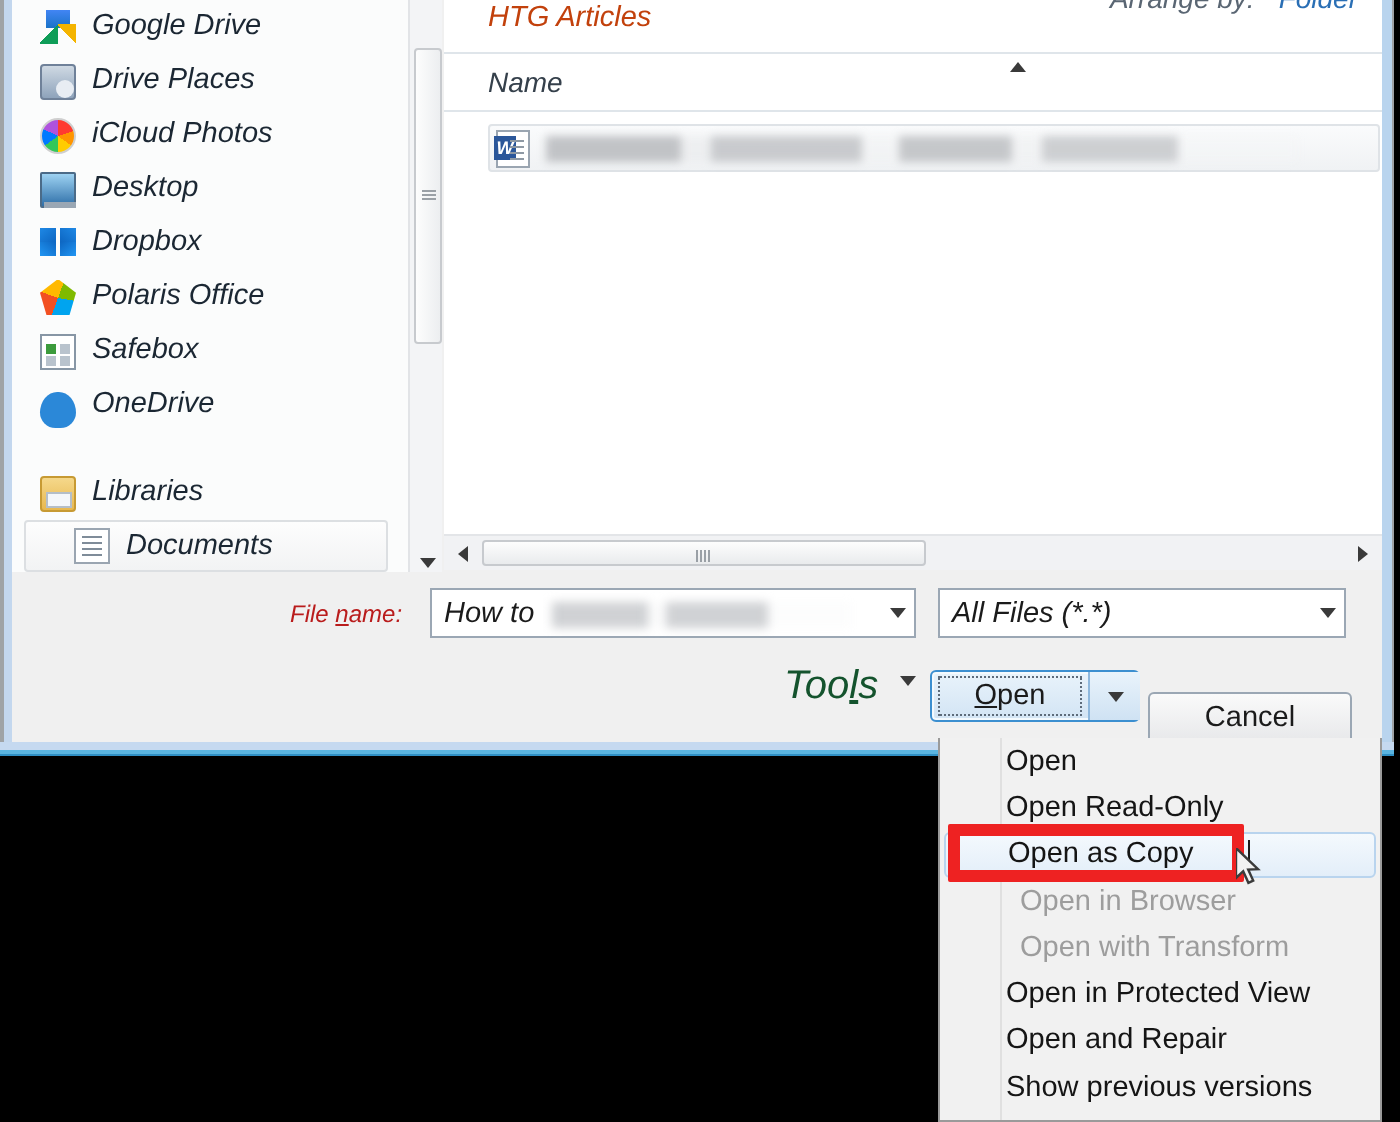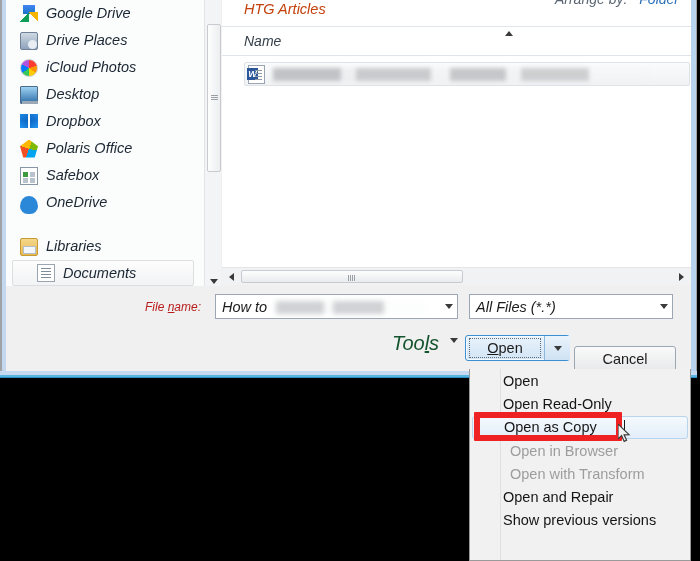--- a/index.html
+++ b/index.html
@@ -434,20 +434,23 @@
       <span>Open as Copy</span>
       <span class="menu-caret"></span>
     </div>
     <div class="menu-item disabled">
       <span>Open in Browser</span>
     </div>
     <div class="menu-item disabled">
       <span>Open with Transform</span>
     </div>
     <div class="menu-item">
+      <span>Open in Protected View</span>
+    </div>
+    <div class="menu-item">
       <span>Open and Repair</span>
     </div>
     <div class="menu-item">
       <span>Show previous versions</span>
     </div>
   </div>
 
   <div class="redbox"></div>
 
   <div class="cursor">

